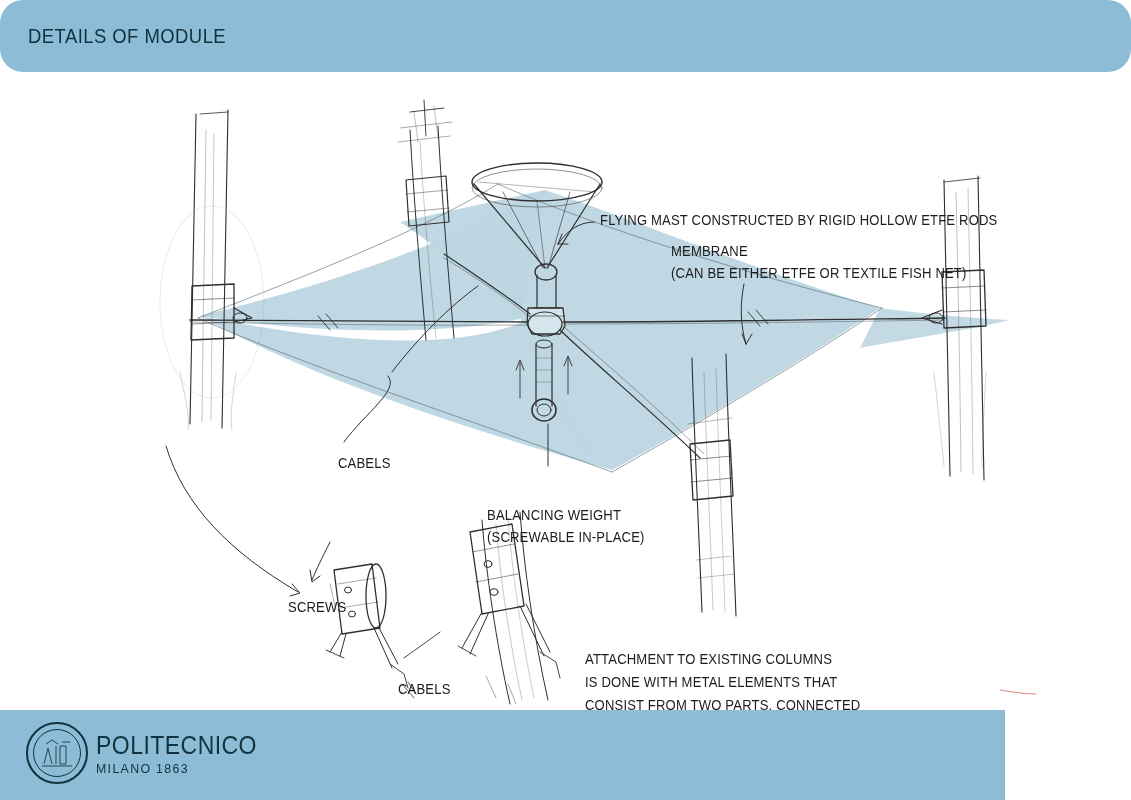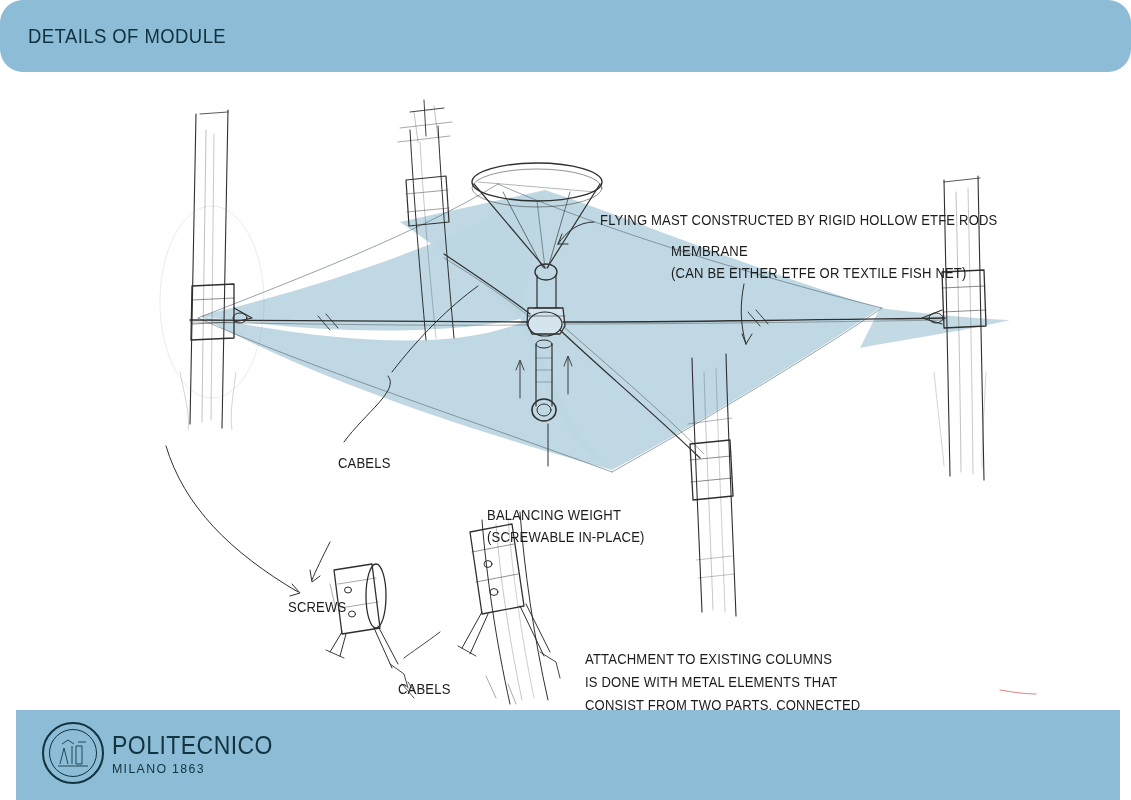--- a/index.html
+++ b/index.html
@@ -38,22 +38,22 @@
     letter-spacing: 0.5px;
     color: #10313f;
     font-family: "Liberation Sans Narrow", "Liberation Sans", sans-serif;
     transform: scaleX(0.88);
     transform-origin: left center;
     font-weight: 400;
   }
   
   .footer-bar {
     position: absolute;
-    left: 16px; bottom: 0;
-    width: 1104px;
+    left: 0; bottom: 0;
+    width: 1005px;
     height: 90px;
     background: #8cbcd6;
   }
   .logo-wrap {
     position: absolute;
     left: 26px;
     top: 12px;
     width: 64px;
     height: 64px;
   }

